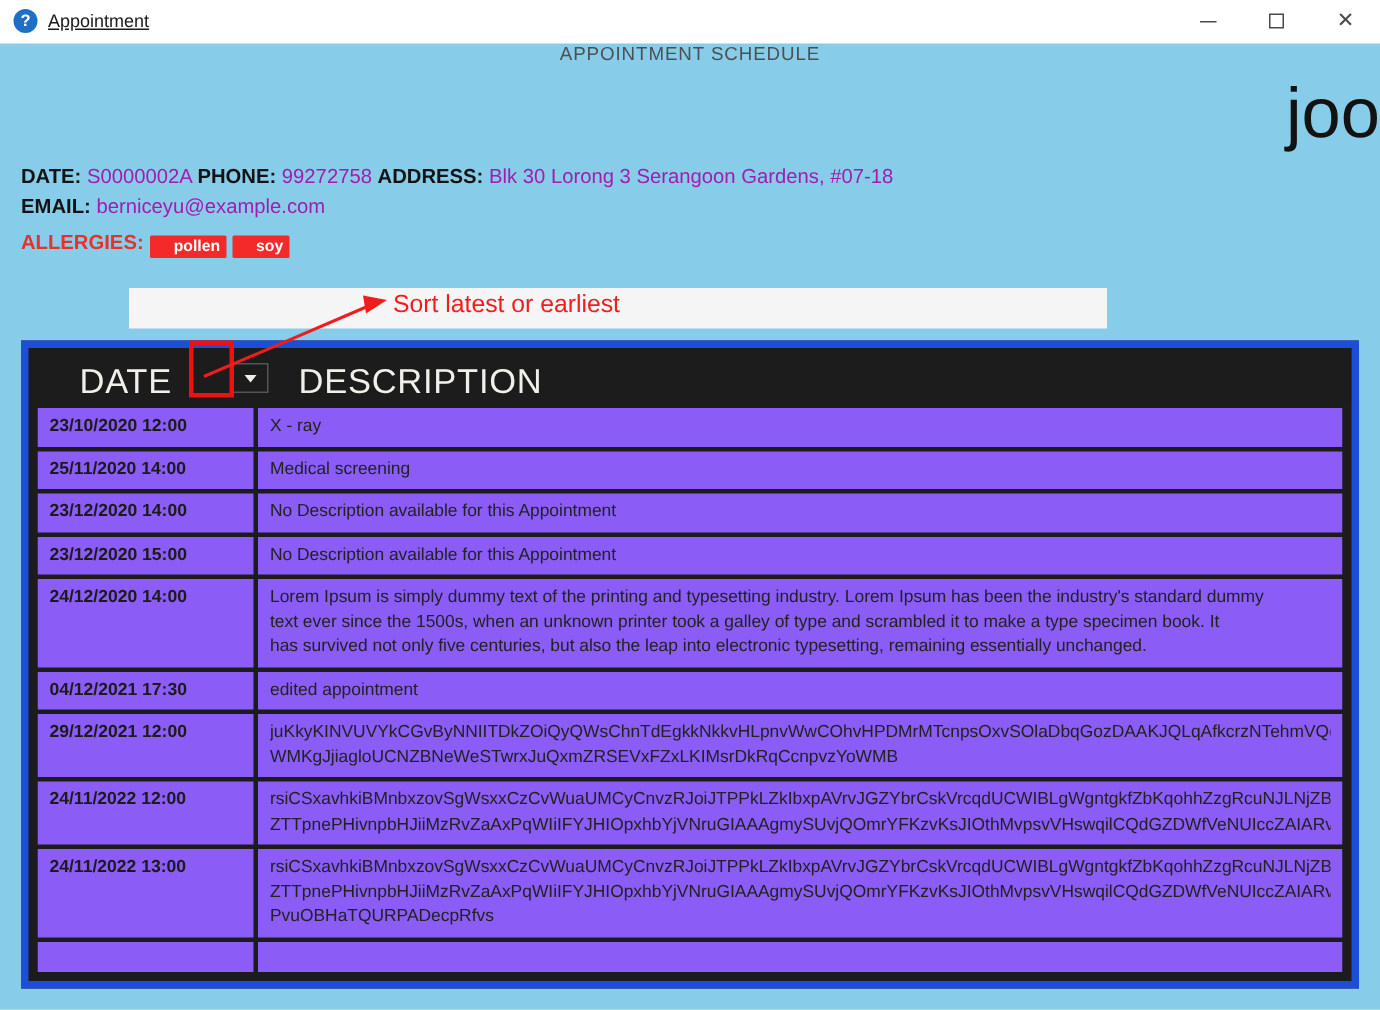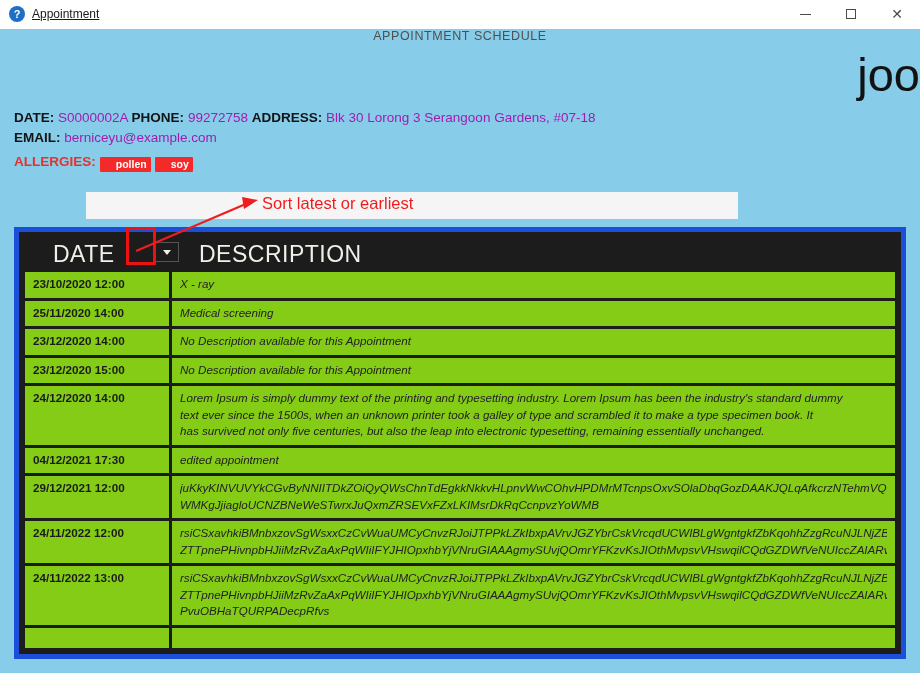--- a/index.html
+++ b/index.html
@@ -203,40 +203,40 @@
     left: 6px; right: 6px;
     top: 40px; bottom: 6px;
     overflow: hidden;
   }
   .row {
     display: flex;
     margin-bottom: 3px;
     align-items: stretch;
   }
   .cell {
-    background: #84cc16;
+    background: #8b5cf6;
     padding: 4px 8px 5px 8px;
     font-size: 11.6px;
     line-height: 16.5px;
     color: #1b1b1b;
     overflow: hidden;
   }
   .cell-date {
     width: 144px;
     flex: 0 0 144px;
     font-weight: bold;
     margin-right: 3px;
     white-space: nowrap;
     font-size: 11.7px;
   }
   .cell-desc {
     flex: 1 1 auto;
     color: #222222;
   }
-  .cell-desc .lineblock { display: block; white-space: nowrap; overflow: hidden; font-style: italic; }
+  .cell-desc .lineblock { display: block; white-space: nowrap; overflow: hidden; }
   .row.empty .cell { min-height: 25px; }
   .row.empty .cell-desc { }
 </style>
 </head>
 <body>
 
 <div class="window">
 
   <div class="titlebar">
     <div class="titlebar-icon">?</div>

